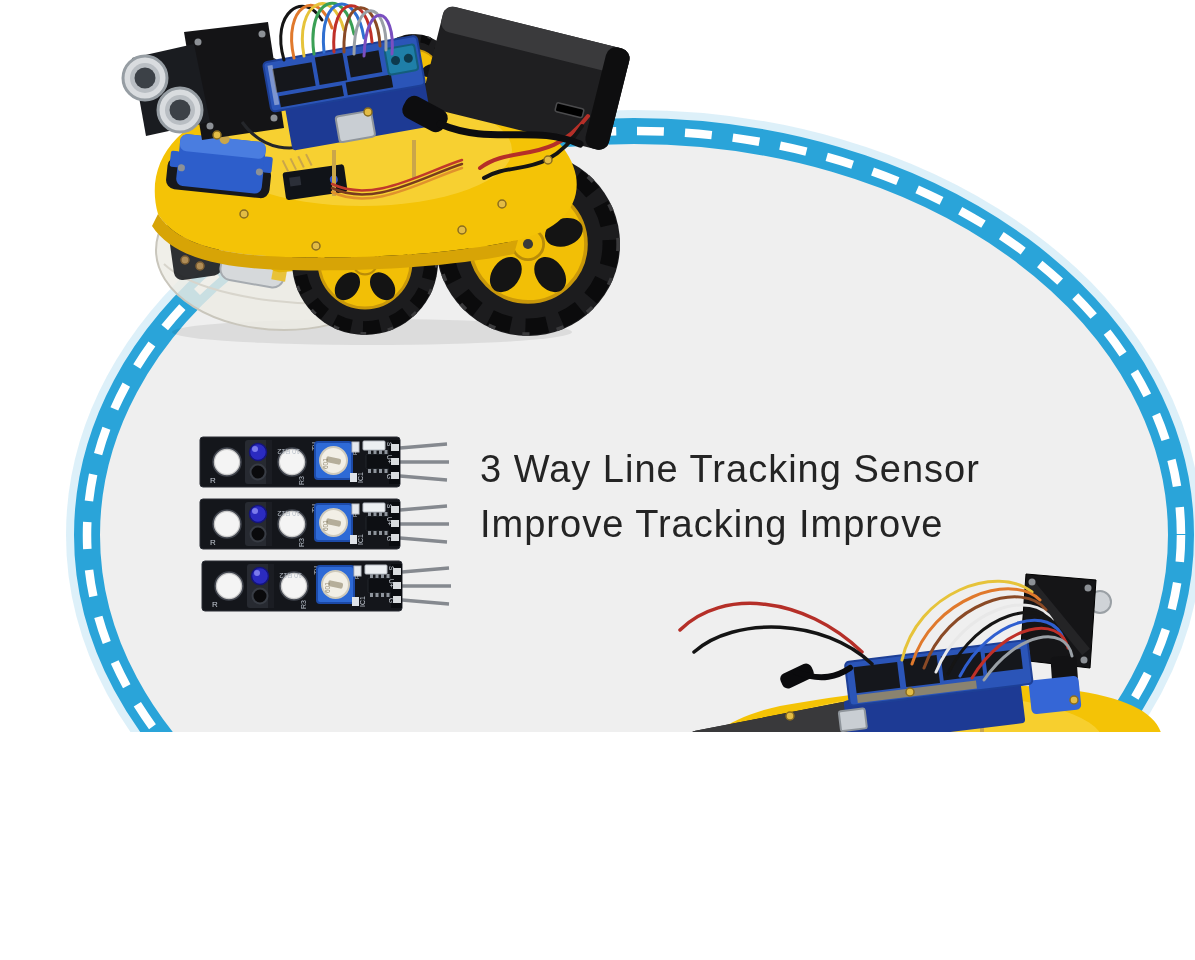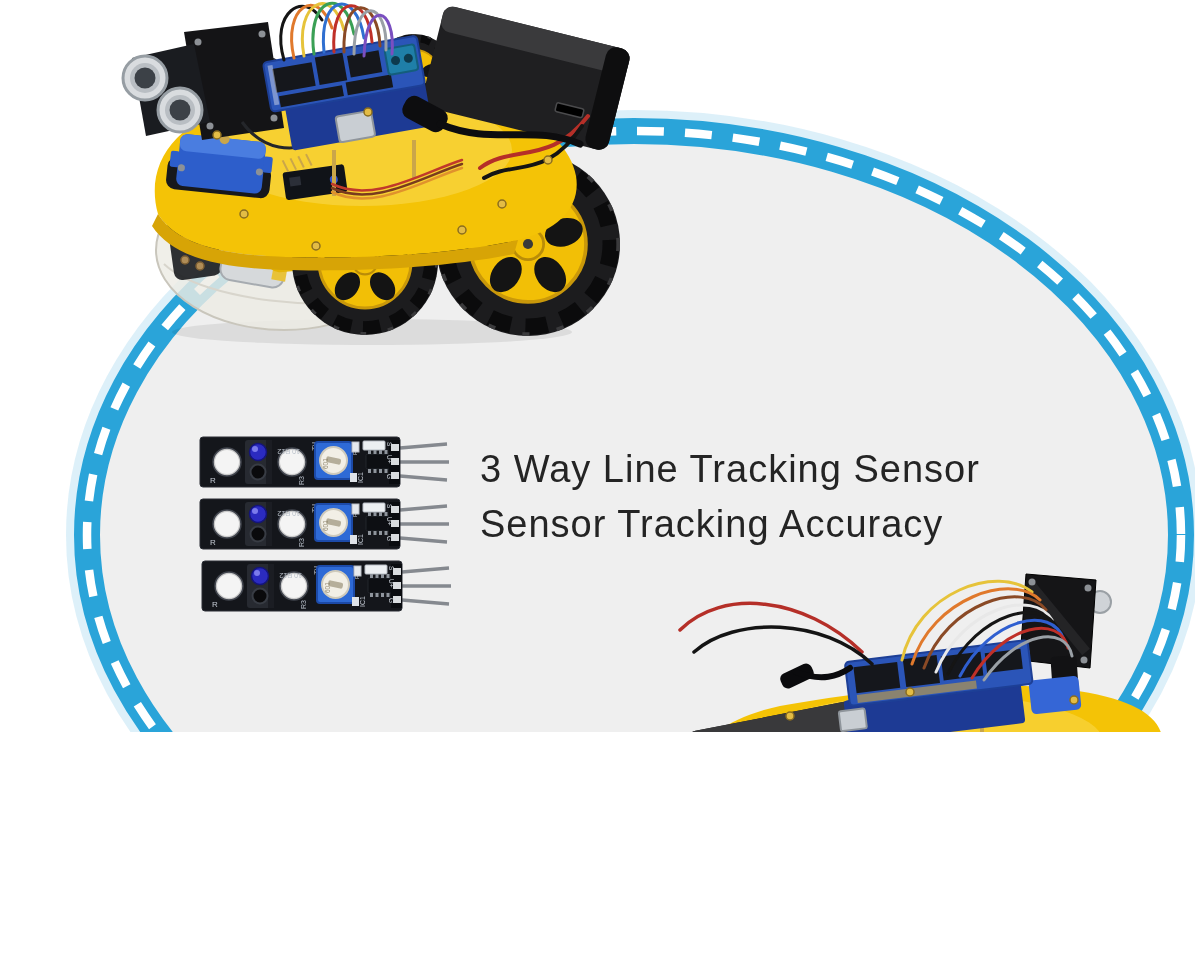--- a/index.html
+++ b/index.html
@@ -305,15 +305,15 @@
           <circle cx="1042" cy="700" r="4"></circle>
       <circle cx="1104" cy="744" r="4"></circle>
           <circle cx="952" cy="806" r="4"></circle>
           <circle cx="878" cy="692" r="4"></circle>
     </g>
   </g>
 </svg>
 
 <div class="headline">
   <div>3 Way Line Tracking Sensor</div>
-  <div>Sensor Tracking Accuracy</div>
+  <div>Improve Tracking Improve</div>
 </div>
 </div>
 
 </body></html>

